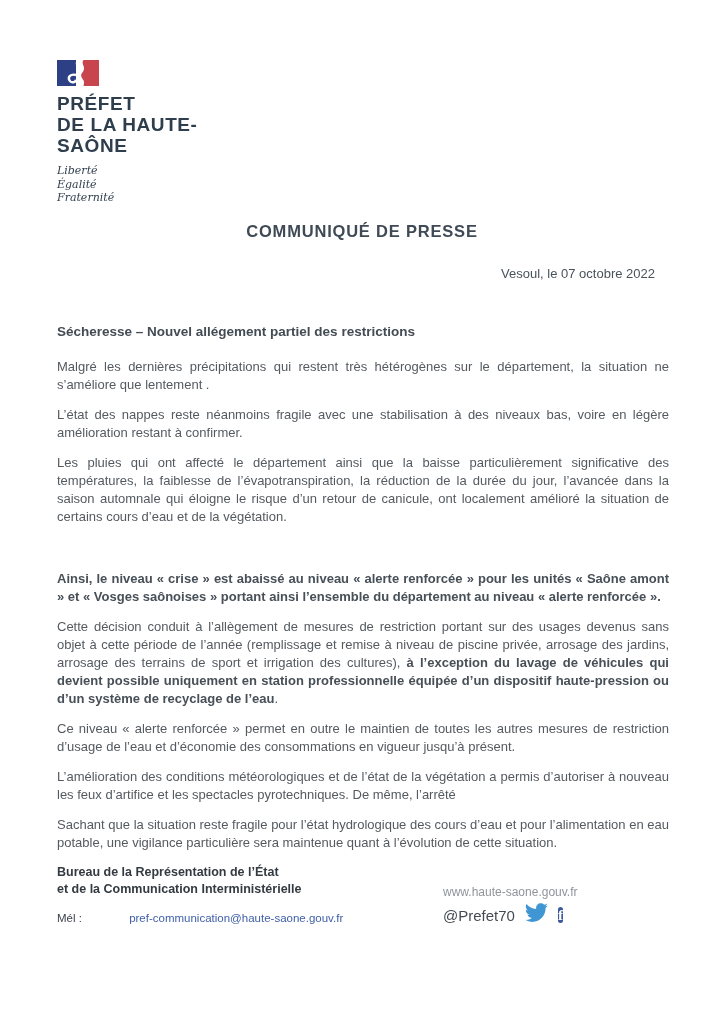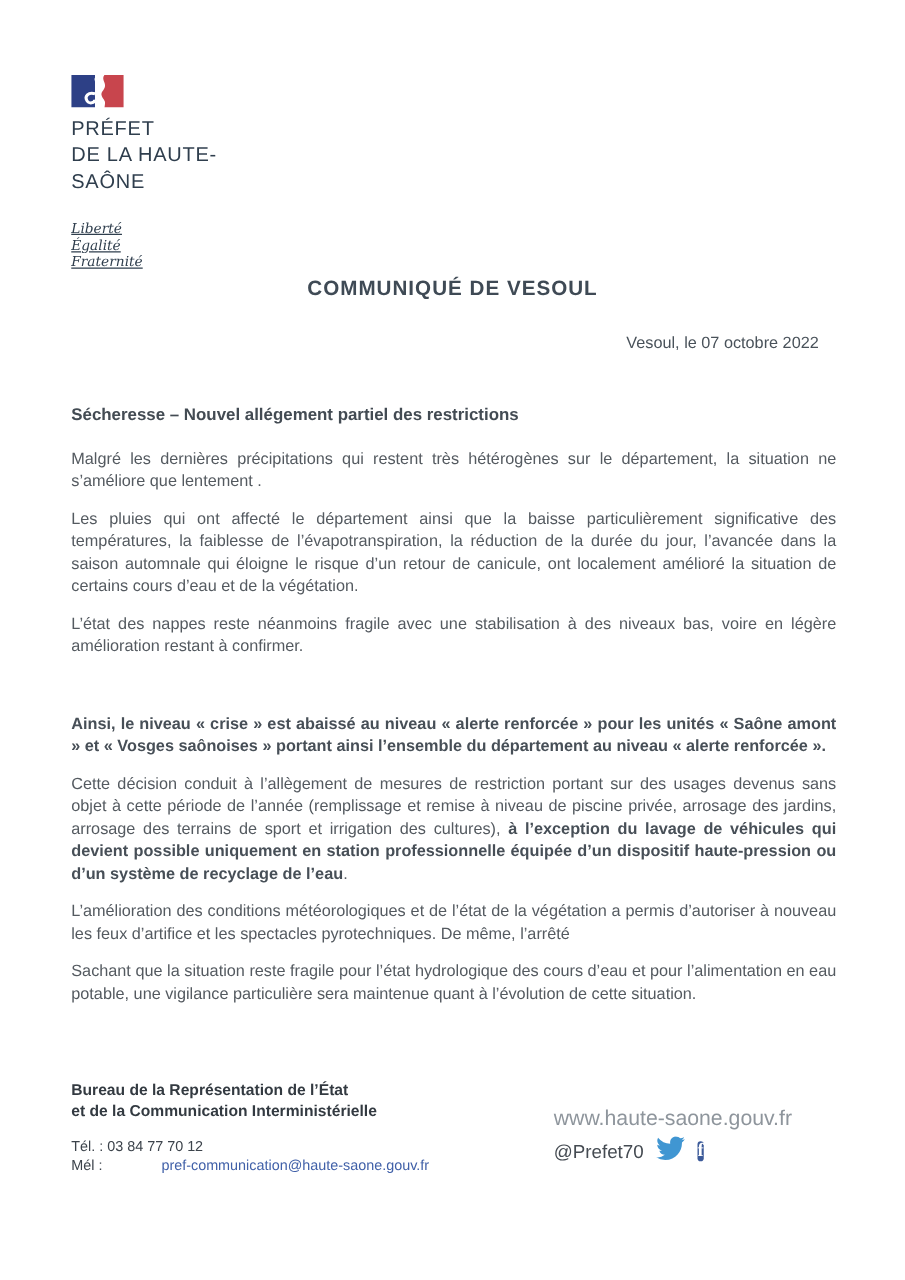--- a/index.html
+++ b/index.html
@@ -10,28 +10,28 @@
     margin:0 auto;
     font-family:"Liberation Sans","DejaVu Sans",sans-serif;
     overflow:hidden;
     box-shadow:0 0 6px rgba(0,0,0,.15);
   }
   
   .gov-block{position:absolute;top:60px;left:57px;}
   .flag{display:block;}
   .gov-name{
     margin-top:7px;
-    font-size:16px;font-weight:400;letter-spacing:.6px;
+    font-size:19px;font-weight:700;letter-spacing:.6px;
     line-height:21px;color:#2f3e4d;
   }
   .gov-name span{display:block;}
   .motto{
-    margin-top:20px;
+    margin-top:8px;
     font-family:"DejaVu Serif","Liberation Serif",serif;
-    font-style:italic;font-size:11px;line-height:13.5px;color:#2f3e4d;text-decoration:underline;
+    font-style:italic;font-size:11px;line-height:13.5px;color:#2f3e4d;
   }
   .motto span{display:block;}
   
   .doc-title{
     position:absolute;top:222px;left:0;width:100%;
     text-align:center;
     font-size:16.5px;font-weight:600;letter-spacing:.8px;
     color:#3f4a55;margin:0;
   }
   .dateline{
@@ -58,21 +58,21 @@
   .bureau{font-size:12.5px;font-weight:700;line-height:17px;color:#333a41;}
   .bureau span{display:block;}
   .contact{margin-top:13px;font-size:11.5px;line-height:15px;color:#3c434b;}
   .contact .row{display:block;}
   .mail-link{color:#4060a8;text-decoration:none;margin-left:44px;}
   .foot-right{position:absolute;left:386px;top:0;width:226px;}
   .address{font-size:12px;line-height:15px;color:#3c434b;}
   .address span{display:block;}
   .website{
     display:block;margin-top:23px;
-    font-size:17px;color:#8e959c;text-decoration:none;
+    font-size:12px;color:#8e959c;text-decoration:none;
   }
   .social{margin-top:4px;display:flex;align-items:center;}
   .handle{font-size:15px;color:#454b52;}
   .social .icon{display:inline-block;margin-left:9px;}
   
   .fb-badge{
     width:19px;height:19px;border-radius:4px;background:#3c5a99;
     color:#fff;font-weight:700;font-size:15px;line-height:19px;
     text-align:center;font-family:"Liberation Serif",serif;
   }
@@ -95,42 +95,42 @@
       <span>DE LA HAUTE-</span>
       <span>SAÔNE</span>
     </div>
     <div class="motto">
       <span>Liberté</span>
       <span>Égalité</span>
       <span>Fraternité</span>
     </div>
   </div>
 
-  <h1 class="doc-title">COMMUNIQUÉ DE VESOUL</h1>
+  <h1 class="doc-title">COMMUNIQUÉ DE PRESSE</h1>
   <div class="dateline">Vesoul, le 07 octobre 2022</div>
 
   <div class="content">
     <h2 class="subject">Sécheresse – Nouvel allégement partiel des restrictions</h2>
     <p>Malgré les dernières précipitations qui restent très hétérogènes sur le département, la situation ne s’améliore que lentement .</p>
+    <p>L’état des nappes reste néanmoins fragile avec une stabilisation à des niveaux bas, voire en légère amélioration restant à confirmer.</p>
     <p>Les pluies qui ont affecté le département ainsi que la baisse particulièrement significative des températures, la faiblesse de l’évapotranspiration, la réduction de la durée du jour, l’avancée dans la saison automnale qui éloigne le risque d’un retour de canicule, ont localement amélioré la situation de certains cours d’eau et de la végétation.</p>
-    <p>L’état des nappes reste néanmoins fragile avec une stabilisation à des niveaux bas, voire en légère amélioration restant à confirmer.</p>
     <p class="bold">Ainsi, le niveau « crise » est abaissé au niveau « alerte renforcée » pour les unités « Saône amont » et « Vosges saônoises » portant ainsi l’ensemble du département au niveau « alerte renforcée ».</p>
     <p><span>Cette décision conduit à l’allègement de mesures de restriction portant sur des usages devenus sans objet à cette période de l’année (remplissage et remise à niveau de piscine privée, arrosage des jardins, arrosage des terrains de sport et irrigation des cultures), </span><b>à l’exception du lavage de véhicules qui devient possible uniquement en station professionnelle équipée d’un dispositif haute-pression ou d’un système de recyclage de l’eau</b><span>.</span></p>
+    <p>Ce niveau « alerte renforcée » permet en outre le maintien de toutes les autres mesures de restriction d’usage de l’eau et d’économie des consommations en vigueur jusqu’à présent.</p>
     <p>L’amélioration des conditions météorologiques et de l’état de la végétation a permis d’autoriser à nouveau les feux d’artifice et les spectacles pyrotechniques. De même, l’arrêté</p>
     <p>Sachant que la situation reste fragile pour l’état hydrologique des cours d’eau et pour l’alimentation en eau potable, une vigilance particulière sera maintenue quant à l’évolution de cette situation.</p>
   </div>
 
   <div class="footer">
     <div class="foot-left">
       <div class="bureau">
         <span>Bureau de la Représentation de l’État</span>
         <span>et de la Communication Interministérielle</span>
       </div>
       <div class="contact">
-        <span class="row">Tél. : 03 84 77 70 12</span>
         <span class="row"><span>Mél : </span><a href="#" class="mail-link">pref-communication@haute-saone.gouv.fr</a></span>
       </div>
     </div>
     <div class="foot-right">
       <a href="#" class="website">www.haute-saone.gouv.fr</a>
       <div class="social">
         <span class="handle">@Prefet70</span>
         <span class="icon">
           <svg width="25" height="20" viewBox="0 0 24 20" aria-hidden="true">
             <path fill="#4096d2" d="M23.4 2.4c-.85.38-1.77.63-2.73.75A4.74 4.74 0 0 0 22.76.52a9.4 9.4 0 0 1-3.02 1.15A4.72 4.72 0 0 0 16.3.2c-2.6 0-4.72 2.12-4.72 4.73 0 .37.04.73.12 1.08A13.4 13.4 0 0 1 1.97 1.1a4.7 4.7 0 0 0-.64 2.38c0 1.64.83 3.08 2.1 3.93-.78-.02-1.5-.24-2.14-.59v.06c0 2.29 1.63 4.2 3.79 4.63-.4.11-.81.17-1.24.17-.3 0-.6-.03-.89-.08a4.73 4.73 0 0 0 4.41 3.28A9.48 9.48 0 0 1 .4 16.83a13.36 13.36 0 0 0 7.24 2.12c8.68 0 13.43-7.19 13.43-13.43l-.02-.61a9.6 9.6 0 0 0 2.35-2.45z"></path>

